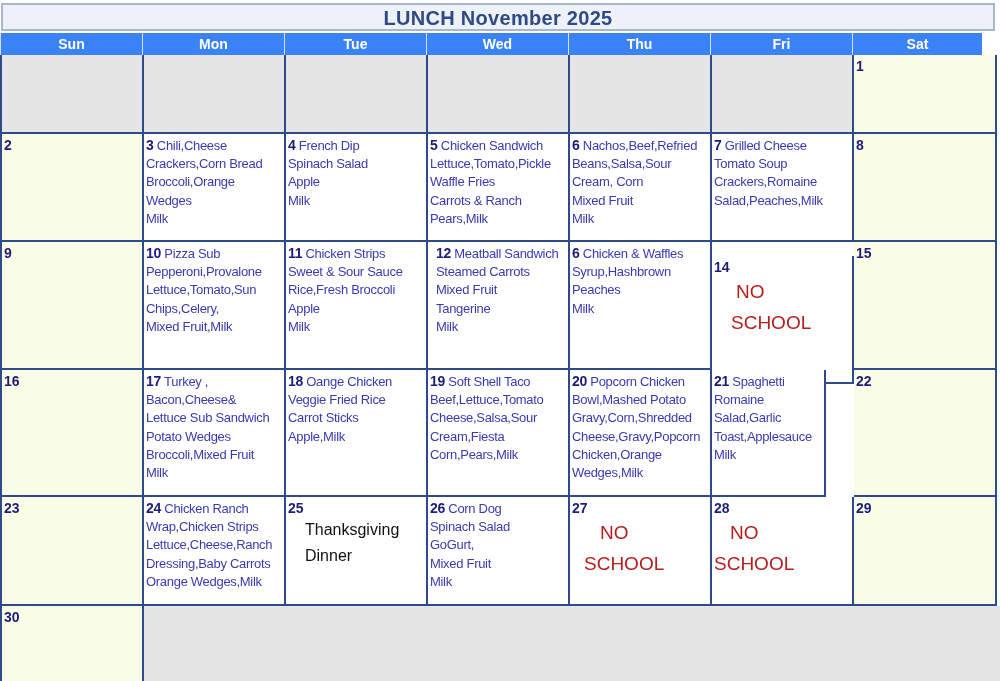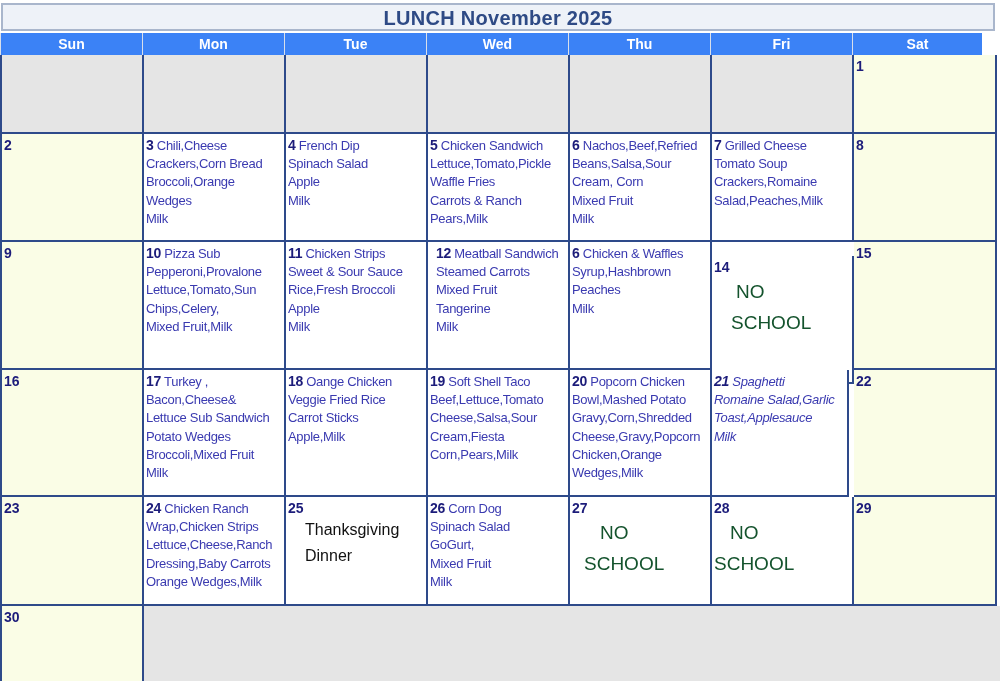--- a/index.html
+++ b/index.html
@@ -8,21 +8,21 @@
   .title-text { font-size:20px; font-weight:bold; color:#2e4a85; line-height:26px; letter-spacing:0.3px; }
   .grid { position:absolute; left:0; top:33px; width:997px; }
   .hdr-row { position:absolute; top:0; height:22px; left:0; width:997px; }
   .hdr { position:absolute; top:0; height:22px; background:#3b82f6; color:#ffffff; font-weight:bold; font-size:14px; text-align:center; line-height:22px; border-left:1px solid #d9dfea; box-sizing:border-box; }
   .cell { position:absolute; box-sizing:border-box; border-right:2px solid #2e4a8a; border-bottom:2px solid #2e4a8a; padding:2px 2px; overflow:hidden; }
   .cell.empty { background:#e5e5e5; }
   .cell.weekend { background:#fafde6; }
   .cell.weekday { background:#ffffff; }
   .daynum { font-weight:bold; color:#1c1c7a; font-size:14px; }
   .menu { color:#3a3ab0; font-size:13px; line-height:18.2px; letter-spacing:-0.3px; }
-  .note { color:#14532d; font-size:19px; line-height:31px; }
+  .note { color:#b91c1c; font-size:19px; line-height:31px; }
   .note2 { color:#111111; font-size:16px; line-height:26px; }
   .leftedge { position:absolute; left:0; top:55px; width:2px; height:626px; background:#2e4a8a; }
 </style>
 </head>
 <body>
 
 <div class="title-bar">
   <span class="title-text">LUNCH November  2025</span>
 </div>
 
@@ -103,21 +103,21 @@
 </div>
 <div class="cell weekday" style="left:286px;top:370px;width:142px;height:127px;">
   <div class="menu"><span class="daynum">18</span><span> Oange Chicken</span><br><span>Veggie Fried Rice</span><br><span>Carrot Sticks</span><br><span>Apple,Milk</span></div>
 </div>
 <div class="cell weekday" style="left:428px;top:370px;width:142px;height:127px;">
   <div class="menu"><span class="daynum">19</span><span> Soft Shell Taco</span><br><span>Beef,Lettuce,Tomato</span><br><span>Cheese,Salsa,Sour</span><br><span>Cream,Fiesta</span><br><span>Corn,Pears,Milk</span></div>
 </div>
 <div class="cell weekday" style="left:570px;top:370px;width:142px;height:127px;">
   <div class="menu"><span class="daynum">20</span><span> Popcorn Chicken</span><br><span>Bowl,Mashed Potato</span><br><span>Gravy,Corn,Shredded</span><br><span>Cheese,Gravy,Popcorn</span><br><span>Chicken,Orange</span><br><span>Wedges,Milk</span></div>
 </div>
-<div class="cell weekday" style="left:712px;top:370px;width:137px;height:127px;font-style:italic;">
+<div class="cell weekday" style="left:712px;top:370px;width:114px;height:127px;">
   <div class="menu"><span class="daynum">21</span><span> Spaghetti</span><br><span>Romaine Salad,Garlic</span><br><span>Toast,Applesauce</span><br><span>Milk</span></div>
 </div>
 <div class="cell weekend" style="left:854px;top:370px;width:143px;height:127px;">
   <span class="daynum">22</span>
 </div>
 
 <div class="cell weekend" style="left:2px;top:497px;width:142px;height:109px;">
   <span class="daynum">23</span>
 </div>
 <div class="cell weekday" style="left:144px;top:497px;width:142px;height:109px;">

